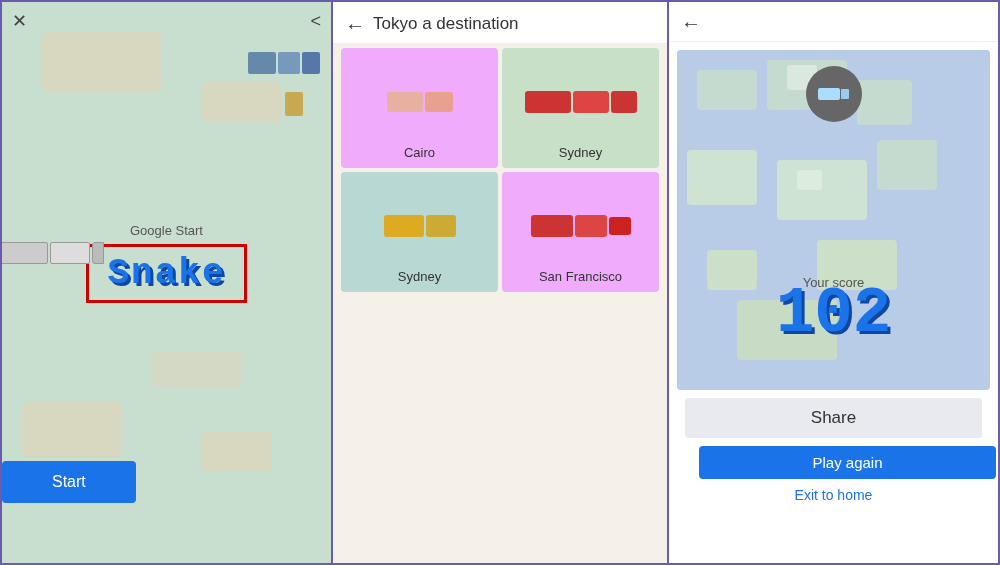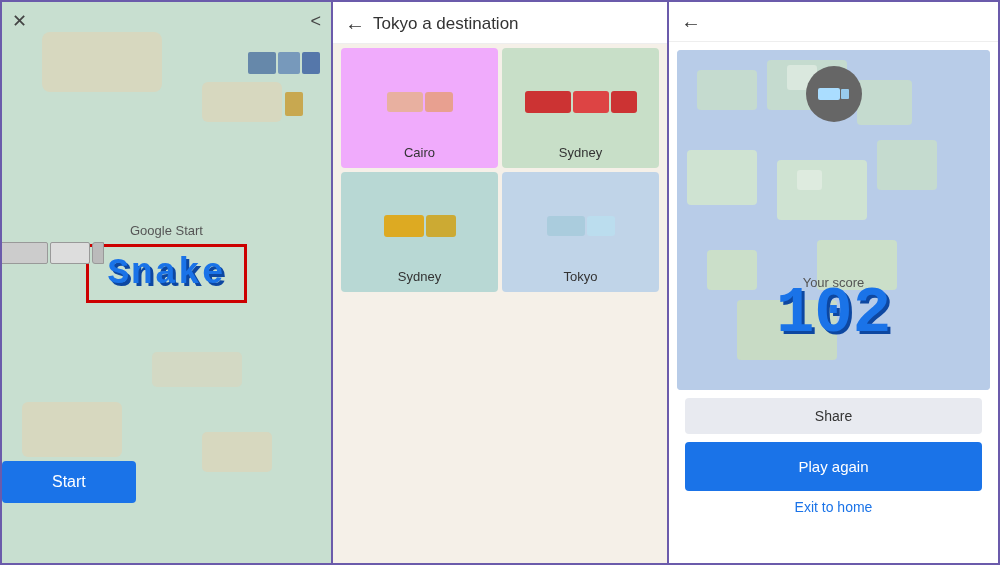--- a/index.html
+++ b/index.html
@@ -215,31 +215,31 @@
     }
 
     .share-btn {
       display: block;
       width: calc(100% - 32px);
       margin: 8px 16px;
       padding: 10px;
       background: #e8eaf0;
       border: none;
       border-radius: 4px;
-      font-size: 14px;
+      font-size: 17px;
       color: #333;
       cursor: pointer;
       text-align: center;
     }
 
     .play-again-btn {
       display: block;
       width: calc(100% - 32px);
-      margin: 8px 16px;
-      padding: 16px;
+      margin: 8px 30px;
+      padding: 8px;
       background: #1a73e8;
       border: none;
       border-radius: 4px;
       font-size: 15px;
       color: #fff;
       cursor: pointer;
       text-align: center;
       font-weight: 500;
     }
 
@@ -353,30 +353,31 @@
     <div class="dest-cell teal">
       <div class="dest-train">
         <div class="ptrain">
           <div class="ptrain-seg" style="width:40px;height:22px;background:#ddaa22;border-radius:3px;"></div>
           <div class="ptrain-seg" style="width:30px;height:22px;background:#ccaa33;border-radius:3px;"></div>
         </div>
       </div>
       <span class="dest-label">Sydney</span>
     </div>
 
-
-    <div class="dest-cell blue">
+    <div class="dest-cell sand">
       <div class="dest-train">
         <div class="ptrain">
-          <div class="ptrain-seg" style="width:38px;height:20px;background:#aaccdd;border-radius:3px;"></div>
-          <div class="ptrain-seg" style="width:28px;height:20px;background:#bbddee;border-radius:3px;"></div>
+          <div class="ptrain-seg" style="width:42px;height:22px;background:#cc3333;border-radius:3px;"></div>
+          <div class="ptrain-seg" style="width:32px;height:22px;background:#dd4444;border-radius:3px;"></div>
+          <div class="ptrain-seg" style="width:22px;height:18px;background:#cc2222;border-radius:3px;"></div>
         </div>
       </div>
-      <span class="dest-label">Tokyo</span>
-    </div>
+      <span class="dest-label">San Francisco</span>
+    </div>
+
   </div>
 </div>
 
 <div class="panel panel-3">
   <div class="panel-3-header">
     <button class="icon-btn" style="font-size:20px;color:#333;background:none;border:none;cursor:pointer;">←</button>
   </div>
 
   <div class="world-game-area">
 

